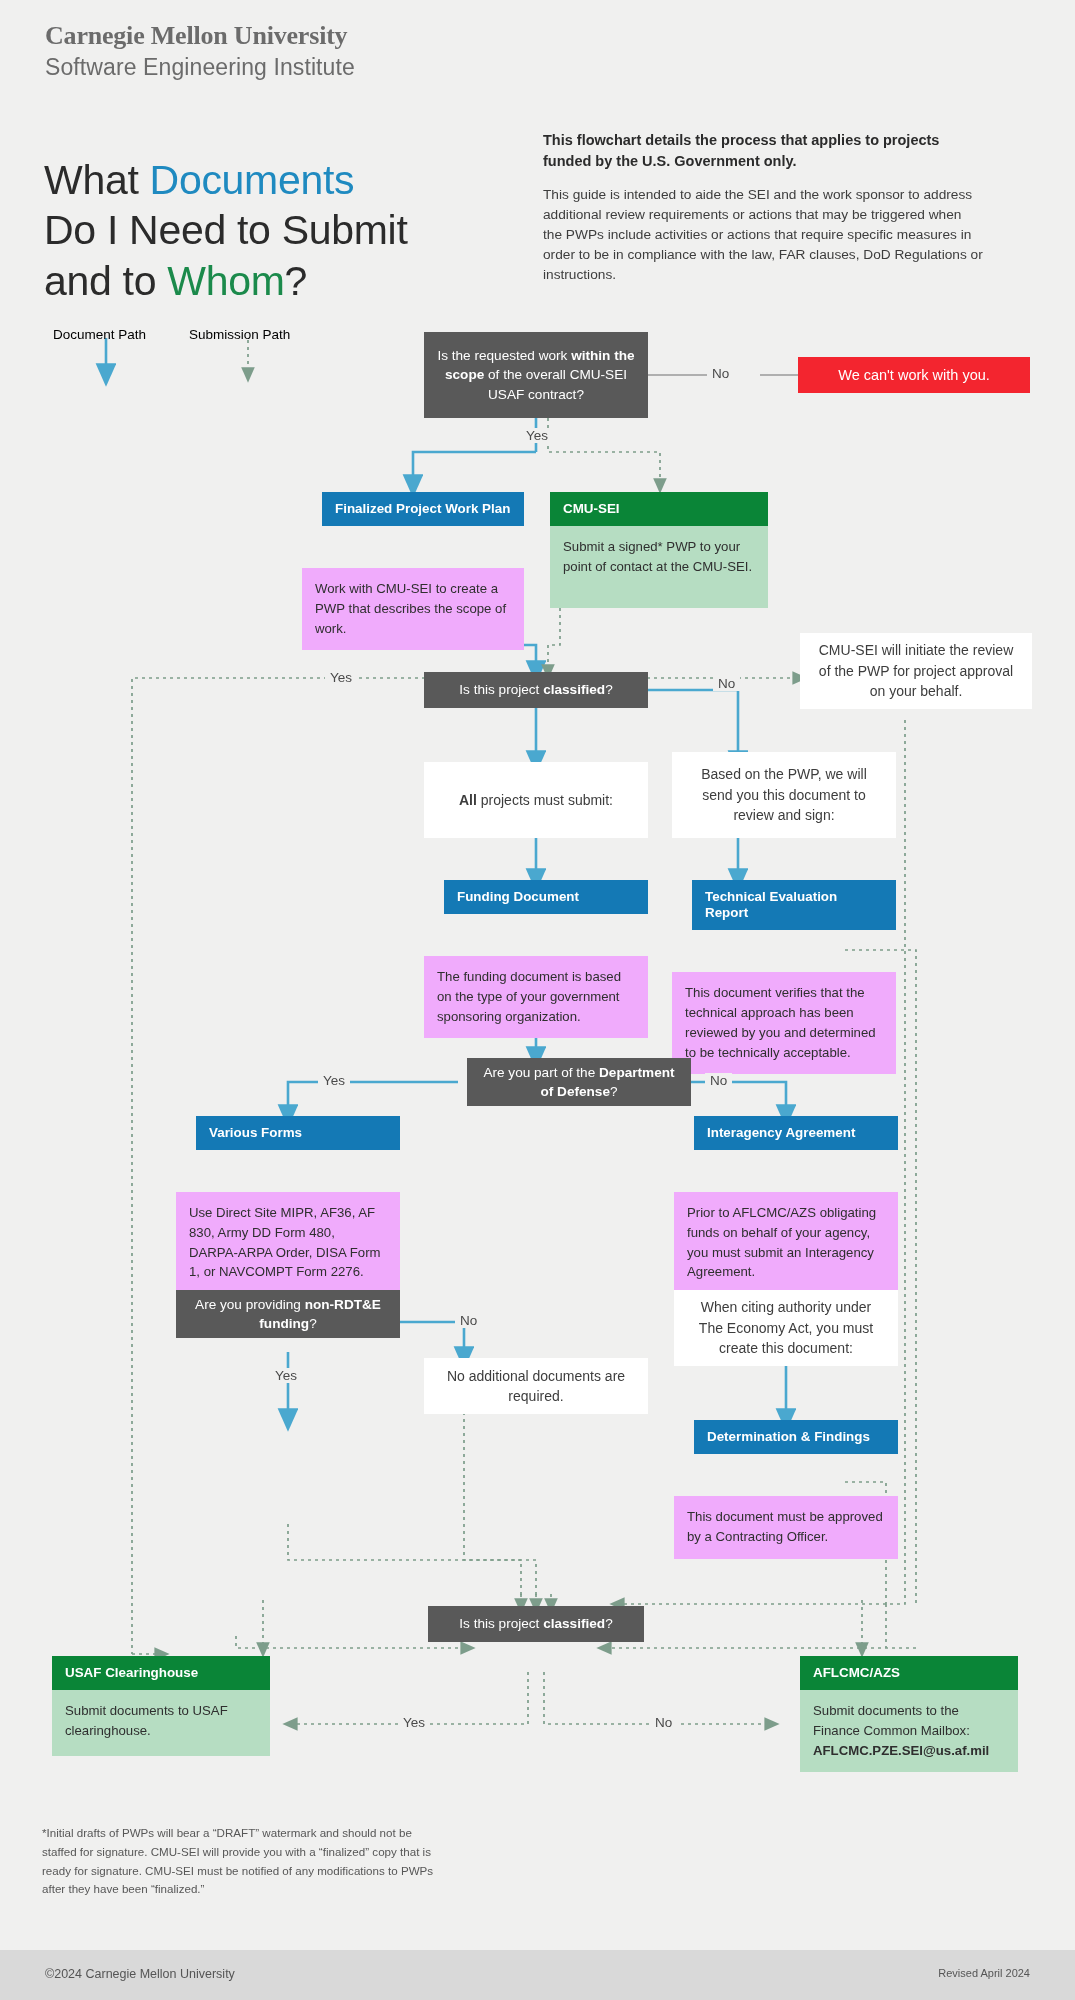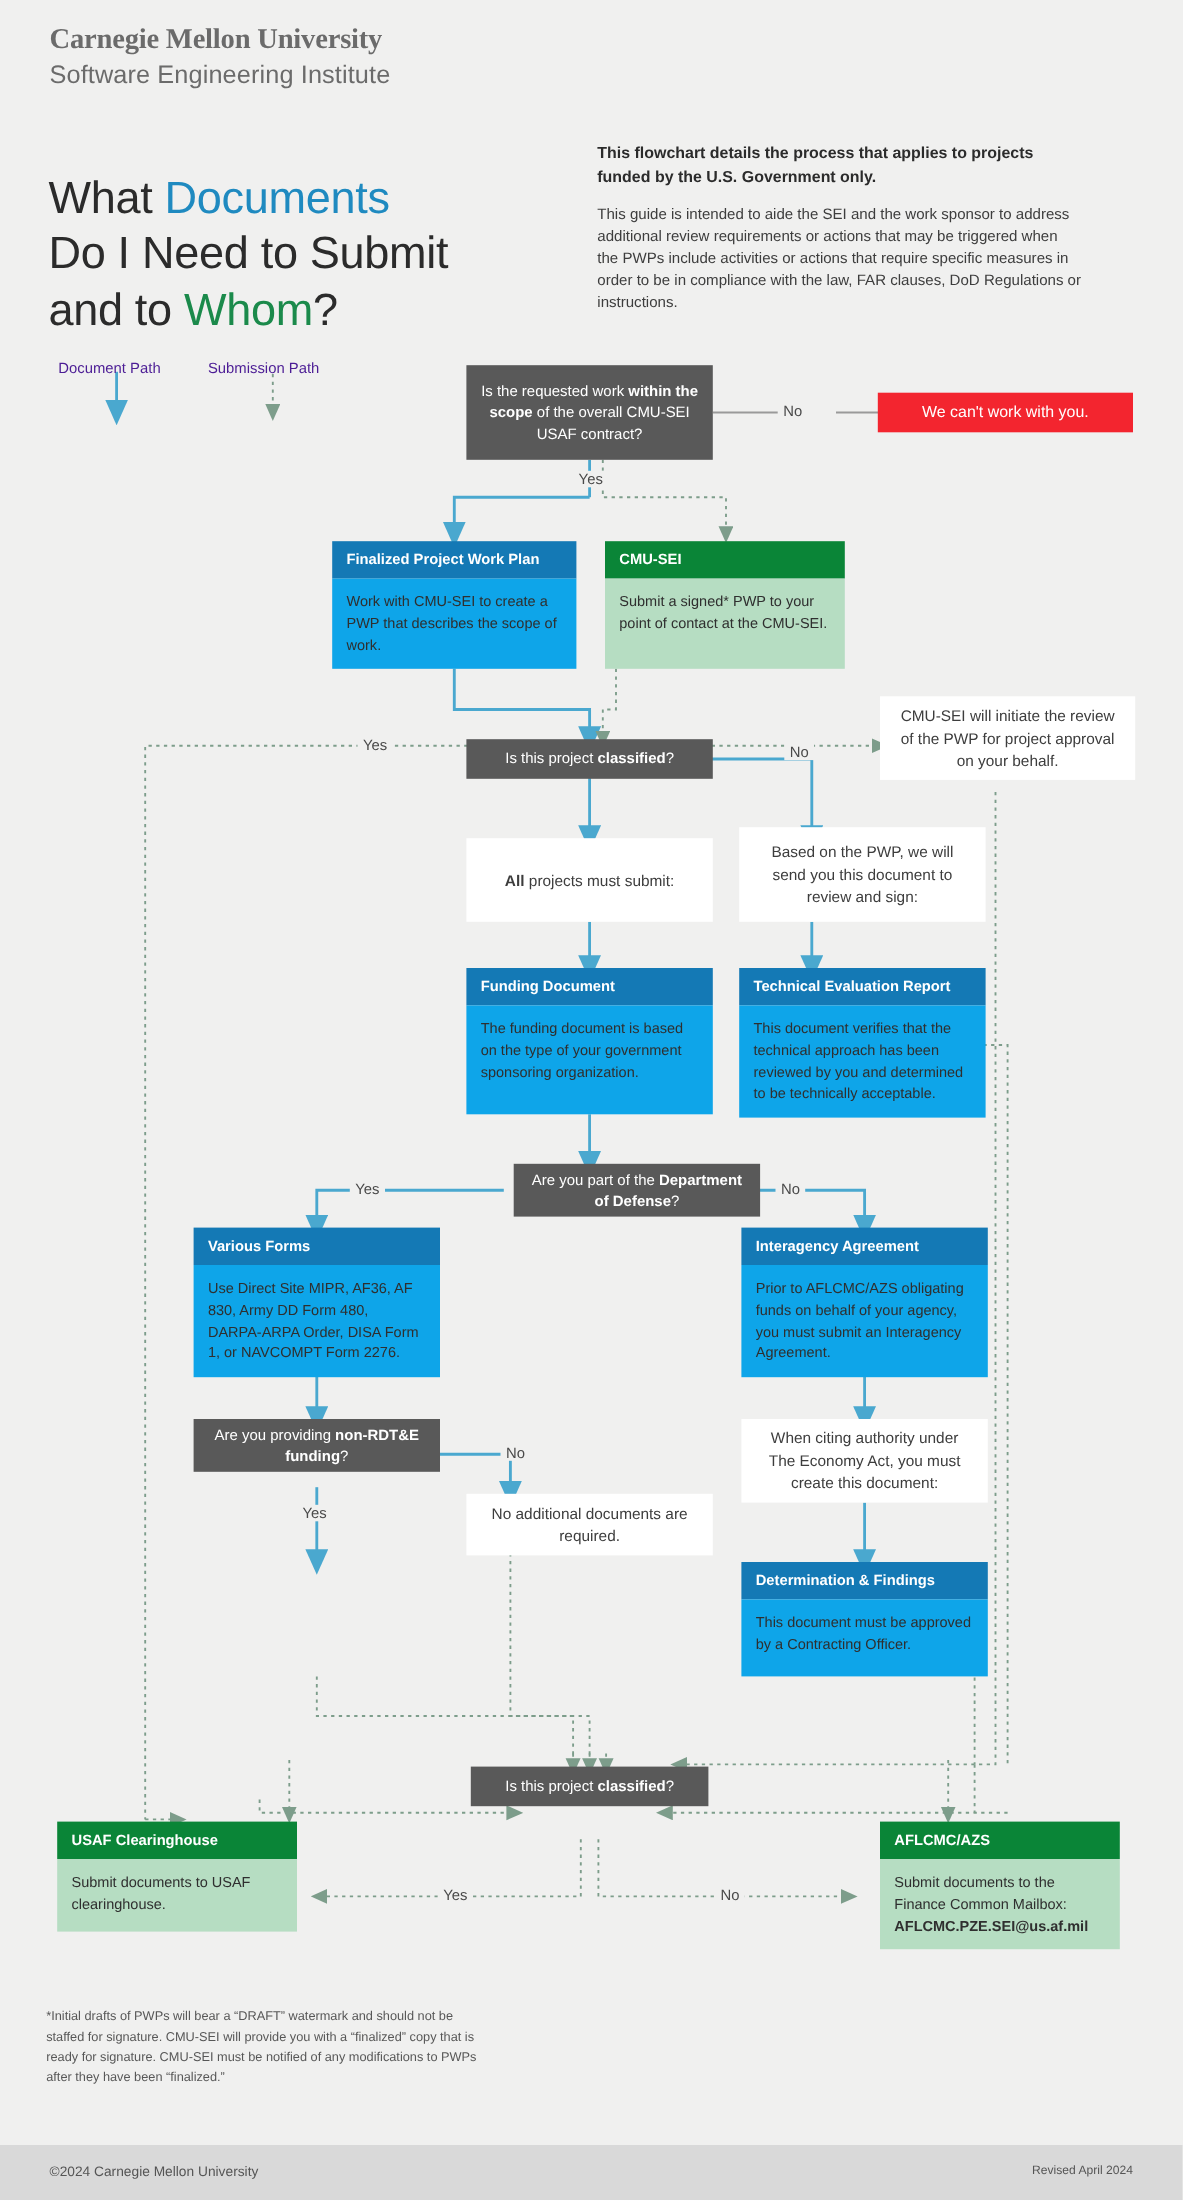--- a/index.html
+++ b/index.html
@@ -36,21 +36,21 @@
 
   .intro { position:absolute; left:543px; top:130px; width:440px; }
   .intro-bold {
     font-weight:bold; font-size:14.5px; line-height:1.42; color:#2b2b2b;
     margin-bottom:14px;
   }
   .intro-body { font-size:13.7px; line-height:1.45; color:#3d3d3d; }
 
   
   .legend-label {
-    position:absolute; font-size:13.5px; color:#4c1d95; white-space:nowrap;
+    position:absolute; font-size:13.5px; color:#000000; white-space:nowrap;
   }
 
   
   .node { position:absolute; }
 
   .decision {
     background:#595959; color:#fff;
     font-size:13.6px; line-height:1.42;
     display:flex; align-items:center; justify-content:center;
     text-align:center; padding:10px 12px;
@@ -74,22 +74,22 @@
 
   .card { display:flex; flex-direction:column; }
   .card-hd {
     font-weight:bold; font-size:13.4px; color:#ffffff;
     padding:9px 13px 9px 13px; line-height:1.2;
   }
   .card-bd {
     flex:1; font-size:13.2px; line-height:1.5;
     padding:11px 14px 12px 13px; color:#2f2f2f;
   }
-  .card-blue .card-hd { background:#1479b5; }
-  .card-blue .card-bd { background:#0ea5e9; }
+  .card-blue .card-hd { background:#1479b5;margin-left:20px; }
+  .card-blue .card-bd { background:#f0abfc;margin-top:42px; }
   .card-green .card-hd { background:#0a8537; }
   .card-green .card-bd { background:#b6ddc2; }
   .card-bd .mail { font-weight:bold; }
 
   
   .elabel {
     position:absolute; font-size:13.5px; color:#4a4a4a;
     background:#f0f0ef; padding:0 5px; white-space:nowrap;
   }
 

